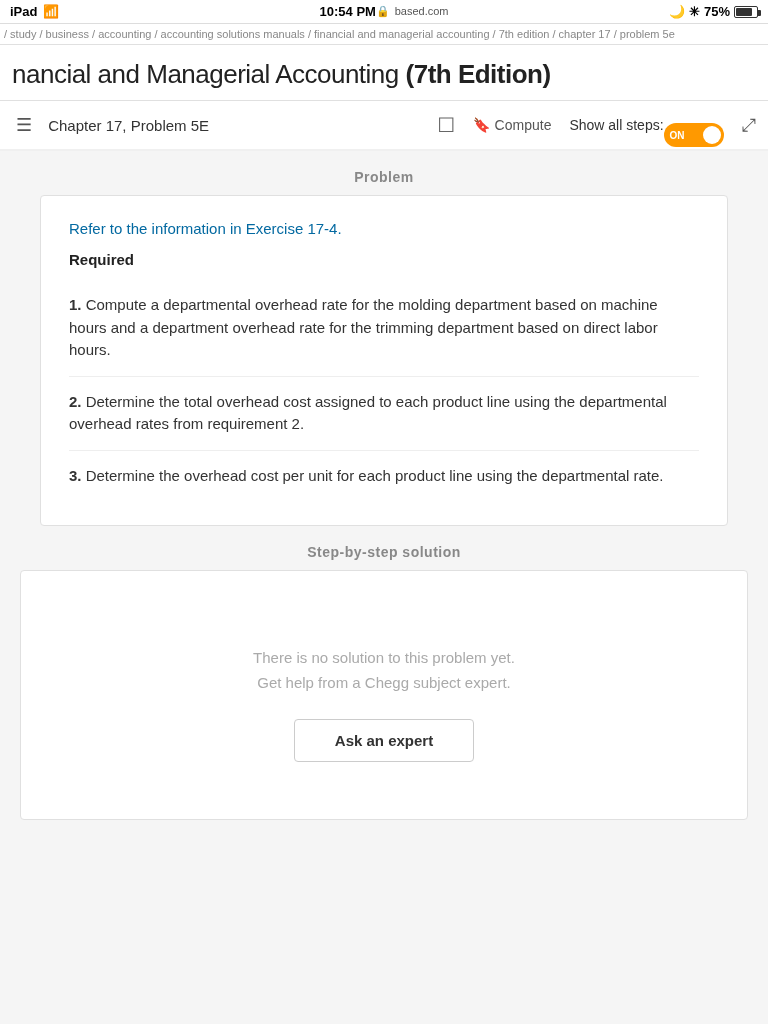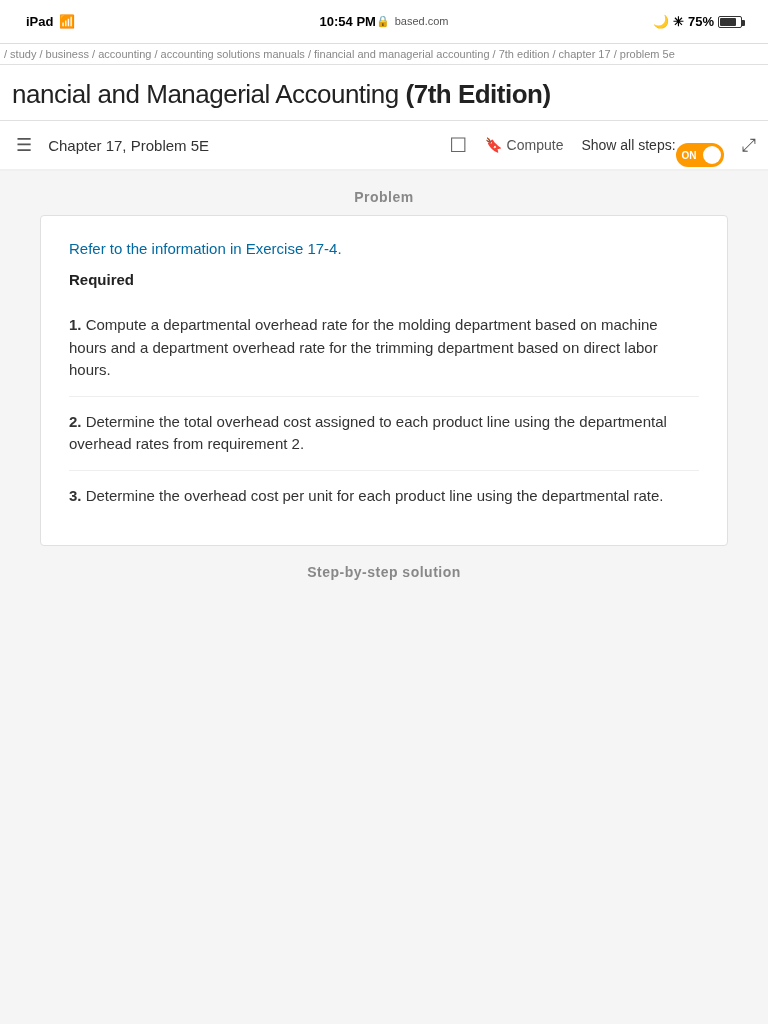--- a/index.html
+++ b/index.html
@@ -10,24 +10,24 @@
       width: 768px;
       overflow-x: hidden;
     }
 
     
     .status-bar {
       background: #fff;
       display: flex;
       justify-content: space-between;
       align-items: center;
-      padding: 4px 26px;
+      padding: 4px 10px;
       font-size: 13px;
       font-weight: 600;
-      height: 44px;
+      height: 24px;
       border-bottom: 1px solid #ddd;
     }
     .status-left { display: flex; align-items: center; gap: 6px; }
     .status-center { position: absolute; left: 50%; transform: translateX(-50%); font-size: 13px; font-weight: 600; display: flex; flex-direction: row; align-items: center; line-height: 1.2; }
     .status-center .url { font-size: 11px; font-weight: 400; color: #555; }
     .status-right { display: flex; align-items: center; gap: 4px; font-size: 13px; }
     .battery-icon { display: inline-block; position: relative; width: 24px; height: 12px; border: 1.5px solid #333; border-radius: 2px; }
     .battery-icon::after { content: ''; position: absolute; right: -4px; top: 3px; width: 3px; height: 6px; background: #333; border-radius: 0 1px 1px 0; }
     .battery-fill { position: absolute; left: 1px; top: 1px; width: 16px; height: 8px; background: #333; border-radius: 1px; }
 
@@ -107,21 +107,21 @@
     }
     .toggle-knob {
       background: #fff;
       border-radius: 50%;
       width: 18px;
       height: 18px;
     }
     .toggle-inner {
       display: flex;
       align-items: center;
-      width: 48px;
+      width: 60px;
       height: 24px;
       background: #f90;
       border-radius: 12px;
       position: relative;
       cursor: pointer;
       margin-top: 20px;
     }
     .on-label {
       position: absolute;
       left: 6px;
@@ -289,14 +289,19 @@
       <div class="problem-item">
         <strong>3.</strong>
         <span>Determine the overhead cost per unit for each product line using the departmental rate.</span>
       </div>
     </div>
 
   </div>
 
   <div class="section-label">Step-by-step solution</div>
 
+  <div class="solution-card">
+    <p class="no-solution-text">There is no solution to this problem yet.</p>
+    <p class="no-solution-text">Get help from a Chegg subject expert.</p>
+    <button class="ask-expert-btn">Ask an expert</button>
+  </div>
 
 </div>
 
 </body></html>

